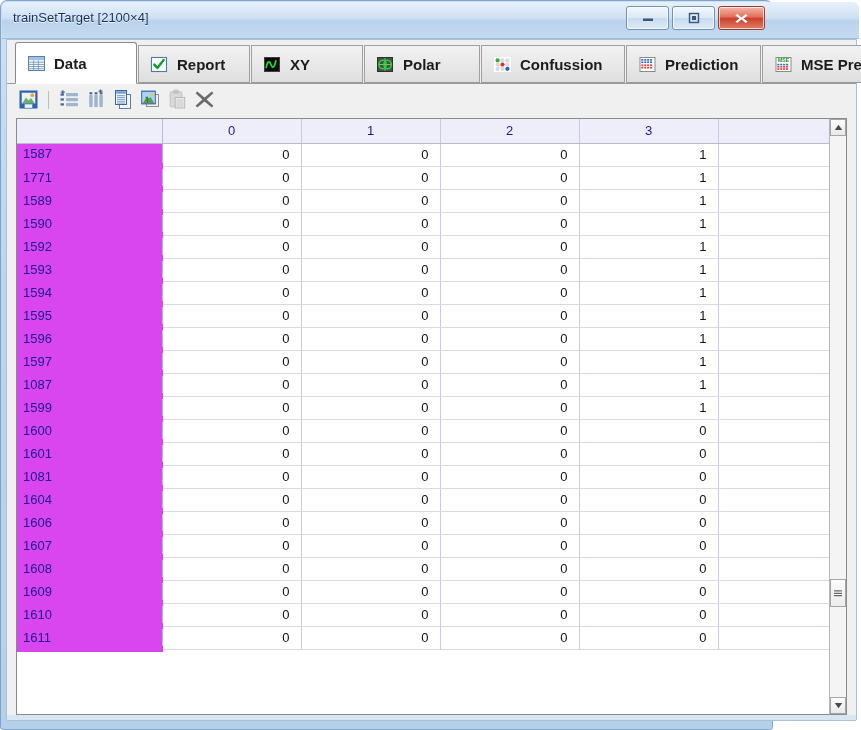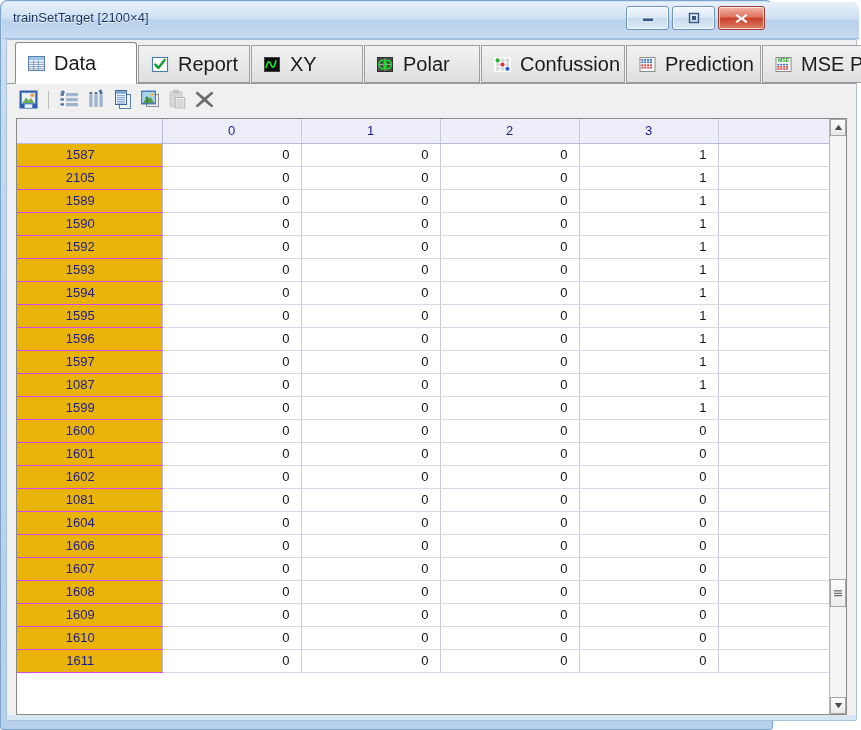--- a/index.html
+++ b/index.html
@@ -78,21 +78,21 @@
     z-index:1;
   }
   .tab.active{
     top:2px;height:42px;
     background:#ffffff;
     border:1px solid #8a8a8a;
     border-bottom:1px solid #ffffff;
     border-radius:3px 3px 0 0;
     z-index:3;
   }
-  .tab-label{font-size:20px;color:#1b1b1b;white-space:nowrap;line-height:1;}
+  .tab-label{font-size:15px;color:#1b1b1b;white-space:nowrap;line-height:1;font-weight:bold;}
   .tab-ico{width:19px;height:19px;flex:0 0 19px;display:block;}
 
   
   .toolbar{
     position:absolute;left:0;top:44px;width:849px;height:31px;
     background:#f0f0f0;
     display:flex;align-items:center;gap:3px;
     padding-left:9px;box-sizing:border-box;
   }
   .tbtn{width:24px;height:24px;display:flex;align-items:center;justify-content:center;cursor:default;}
@@ -130,26 +130,26 @@
     background:#eeeefb;
     color:#1b1b8c;
     text-align:center;
     height:24px;
     border-bottom:1px solid #b9b9d8;
     font-size:13px;
   }
   table.grid thead th.corner{background:#eeeefb;border-right:1px solid #b9b9d8;}
   table.grid thead th.filler{background:#eeeefb;border-right:none;}
   table.grid td.rh{
-    background:#eab308;
+    background:#d946ef;
     color:#1b1b8c;
-    text-align:center;
+    text-align:left;
     padding-right:24px;
     border-right:1px solid #b9b9d8;
-    border-bottom:1px solid #d946ef;
+    border-bottom:6px solid #d946ef;
   }
   table.grid td.v{
     background:#ffffff;
     color:#111111;
     text-align:right;
     padding-right:11px;
   }
   table.grid td.filler{background:#ffffff;border-right:none;}
 
   
@@ -225,21 +225,21 @@
               <line x1="2" y1="10.4" x2="17" y2="10.4"></line>
             <line x1="2" y1="12.6" x2="17" y2="12.6"></line>
               <line x1="2" y1="14.8" x2="17" y2="14.8"></line>
             <line x1="6.7" y1="6.4" x2="6.7" y2="16.4"></line>
               <line x1="11.4" y1="6.4" x2="11.4" y2="16.4"></line>
           </g>
         </svg>
         <span class="tab-label">Data</span>
       </div>
 
-      <div class="tab" style="left:131px;width:112px;justify-content:flex-end;">
+      <div class="tab" style="left:131px;width:112px;">
         <svg class="tab-ico" viewBox="0 0 19 19">
           <rect x="1.5" y="2.5" width="15" height="14" fill="#ffffff" stroke="#4a7ab0" stroke-width="1.1"></rect>
           <path d="M4.3 9.6 L7.4 12.9 L13.6 4.9" fill="none" stroke="#0e9e2e" stroke-width="2.4" stroke-linecap="round" stroke-linejoin="round"></path>
         </svg>
         <span class="tab-label">Report</span>
       </div>
 
       <div class="tab" style="left:244px;width:112px;text-align:right;">
         <svg class="tab-ico" viewBox="0 0 19 19">
           <rect x="1.5" y="2.5" width="15" height="14" fill="#0a0a0a" stroke="#3f3f3f" stroke-width="1"></rect>
@@ -448,21 +448,21 @@
 
         <tr>
               <td class="rh">1587</td>
               <td class="v">0</td>
               <td class="v">0</td>
               <td class="v">0</td>
               <td class="v">1</td>
               <td class="filler"></td>
             </tr>
             <tr>
-              <td class="rh">2105</td>
+              <td class="rh">1771</td>
               <td class="v">0</td>
               <td class="v">0</td>
               <td class="v">0</td>
               <td class="v">1</td>
               <td class="filler"></td>
             </tr>
             <tr>
               <td class="rh">1589</td>
               <td class="v">0</td>
               <td class="v">0</td>
@@ -545,28 +545,20 @@
             <tr>
               <td class="rh">1600</td>
               <td class="v">0</td>
               <td class="v">0</td>
               <td class="v">0</td>
               <td class="v">0</td>
               <td class="filler"></td>
             </tr>
             <tr>
               <td class="rh">1601</td>
-              <td class="v">0</td>
-              <td class="v">0</td>
-              <td class="v">0</td>
-              <td class="v">0</td>
-              <td class="filler"></td>
-            </tr>
-            <tr>
-              <td class="rh">1602</td>
               <td class="v">0</td>
               <td class="v">0</td>
               <td class="v">0</td>
               <td class="v">0</td>
               <td class="filler"></td>
             </tr>
             <tr>
               <td class="rh">1081</td>
               <td class="v">0</td>
               <td class="v">0</td>

